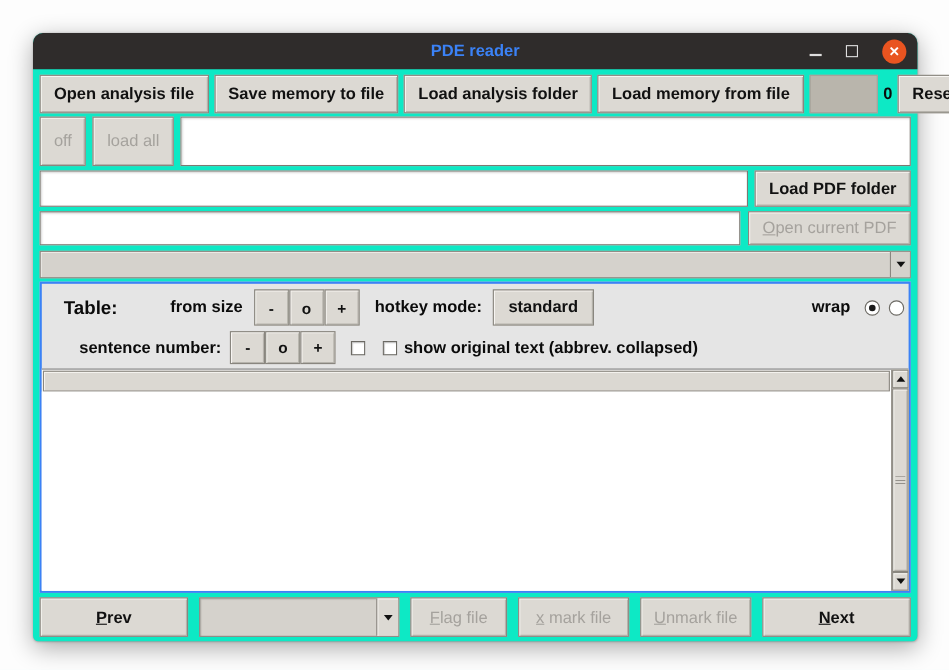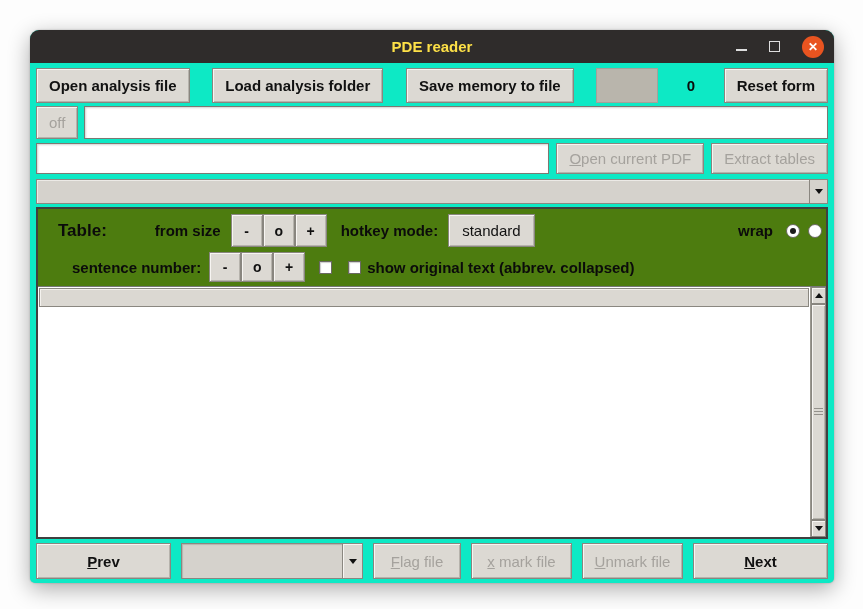--- a/index.html
+++ b/index.html
@@ -4,21 +4,21 @@
 <style>
   * { box-sizing: border-box; margin: 0; padding: 0; }
   html,body { width:863px; height:609px; background:#fdfdfd; overflow:hidden;
     font-family:"Liberation Sans", sans-serif; }
   .window { position:absolute; left:30px; top:30px; width:804px; height:553px;
     border-radius:9px 9px 5px 5px; background:#0de9c5;
     box-shadow:0 6px 22px rgba(0,0,0,.33), 0 0 2px rgba(0,0,0,.25);
     display:flex; flex-direction:column; }
   .titlebar { height:33px; background:#2f2c2b; border-radius:9px 9px 0 0;
     display:flex; align-items:center; justify-content:center; position:relative; flex:0 0 auto; }
-  .titlebar .title { color:#fde047; font-weight:700; font-size:15px; }
+  .titlebar .title { color:#3b82f6; font-weight:700; font-size:15px; }
   .winctrls { position:absolute; right:10px; top:0; height:33px; display:flex; align-items:center; gap:22px; }
   .minimize { width:11px; height:2px; background:#dedede; margin-top:6px; }
   .maximize { width:11px; height:11px; border:1.5px solid #dedede; }
   .closebtn { width:22px; height:22px; border-radius:50%; background:#e95420; color:#fff;
     display:flex; align-items:center; justify-content:center; font-size:12px; font-weight:700; }
   .content { flex:1; display:flex; flex-direction:column; padding:3px 6px 3px 6px; }
   .row { display:flex; align-items:stretch; }
   .btn { background:#dcd9d3; border:1px solid #89867f;
     box-shadow:inset 1px 1px 0 #f7f5f2, inset -1px -1px 0 #b6b3ac;
     color:#111; font-weight:700; font-size:15px; font-family:"Liberation Sans",sans-serif;
@@ -26,43 +26,43 @@
   .btn.disabled { color:#a5a29d; font-weight:400; }
   .entry { background:#fff; border:1px solid #7c7972; box-shadow:inset 1px 1px 2px rgba(0,0,0,.18);
     font-size:14px; padding:0 5px; font-family:"Liberation Sans",sans-serif; width:100%; }
   .lbl { color:#0b0b0b; font-weight:700; font-size:15px; display:flex; align-items:center; white-space:nowrap; }
   .mn { text-decoration:underline; }
   
   .row1 { margin-top:2px; height:35px; justify-content:space-between; gap:5px; }
   .mem-box { width:62px; background:#b9b5ac; border:1px solid #a5a199; align-self:stretch; }
   .mem-count { width:20px; justify-content:center; }
   
-  .row2 { margin-top:3px; height:33px; gap:6px; }
+  .row2 { margin-top:3px; height:45px; gap:6px; }
   .row3 { margin-top:4px; height:33px; gap:6px; }
   .row4 { margin-top:4px; height:31px; gap:7px; }
   .grow { flex:1; display:flex; }
   
   .row5 { margin-top:5px; height:25px; gap:8px; }
   .combo { flex:1; display:flex; background:#d5d2cc; border:1px solid #8a8780;
     box-shadow:inset 1px 1px 0 #eceae6; }
   .combo .field { flex:1; }
   .combo .arrow-box { width:18px; border-left:1px solid #8a8780; display:flex;
     align-items:center; justify-content:center; background:#d5d2cc; }
   .arr-down { width:0; height:0; border-left:4px solid transparent; border-right:4px solid transparent;
     border-top:5px solid #111; }
   .arr-up { width:0; height:0; border-left:4px solid transparent; border-right:4px solid transparent;
     border-bottom:5px solid #111; }
   
-  .table-section { margin-top:3px; flex:1; border:2px solid #404040; display:flex; flex-direction:column; background:#4d7c0f; }
+  .table-section { margin-top:3px; flex:1; border:2px solid #3b82f6; display:flex; flex-direction:column; background:#e5e5e5; }
   .trowA { margin-top:5px; height:33px; padding:0 4px 0 20px; align-items:center; }
   .trowB { margin-top:5px; height:30px; padding-left:34px; margin-bottom:4px; align-items:center; }
   .table-title { font-size:17px; font-weight:700; }
   .sz-btn { width:32px; font-size:14px; padding:0; }
   .szgroup { display:flex; align-self:stretch; }
-  .std-btn { font-weight:400; padding:0 13px; }
+  .std-btn { font-weight:700; padding:0 13px; }
   .radio { width:14px; height:14px; border-radius:50%; background:#fff; border:1px solid #6b6963;
     display:flex; align-items:center; justify-content:center; }
   .radio .dot { width:6px; height:6px; border-radius:50%; background:#1b1b1b; display:none; }
   .radio.sel .dot { display:block; }
   .checkbox { width:13px; height:13px; background:#fff; border:1px solid #6b6963;
     box-shadow:inset 1px 1px 1px rgba(0,0,0,.2); }
   .table-body { flex:1; display:flex; background:#fff; border-top:1px solid #777; }
   .tb-left { flex:1; display:flex; flex-direction:column; }
   .hstrip { height:19px; margin:1px 1px 0 1px; background:#dbd8d2; border:1px solid #8a8780;
     box-shadow:inset 1px 1px 0 #f4f2ee; }
@@ -97,44 +97,51 @@
       <span class="minimize"></span>
       <span class="maximize"></span>
       <span class="closebtn">✕</span>
     </div>
   </div>
 
   <div class="content">
 
     <div class="row row1">
       <button class="btn">Open analysis file</button>
+      <button class="btn">Save memory to file</button>
       <button class="btn">Load analysis folder</button>
-      <button class="btn">Save memory to file</button>
+      <button class="btn">Load memory from file</button>
       <input class="mem-box" readonly="" value="" style="">
       <span class="lbl mem-count">0</span>
       <button class="btn">Reset form</button>
     </div>
 
     <div class="row row2">
       <button class="btn disabled">off</button>
+      <button class="btn disabled">load all</button>
       <span class="grow">
           <input class="entry" value="" style="">
         </span>
     </div>
 
+    <div class="row row3">
+      <span class="grow">
+          <input class="entry" value="" style="">
+        </span>
+      <button class="btn">Load PDF folder</button>
+    </div>
 
     <div class="row row4">
       <span class="grow">
           <input class="entry" value="" style="">
         </span>
       <button class="btn disabled">
           <span class="mn">O</span>
           <span>pen current PDF</span>
         </button>
-      <button class="btn disabled">Extract tables</button>
     </div>
 
     <div class="row row5">
       <div class="combo">
         <span class="field lbl" style="font-weight:400"></span>
         <span class="arrow-box">
             <span class="arr-down"></span>
           </span>
       </div>
     </div>

